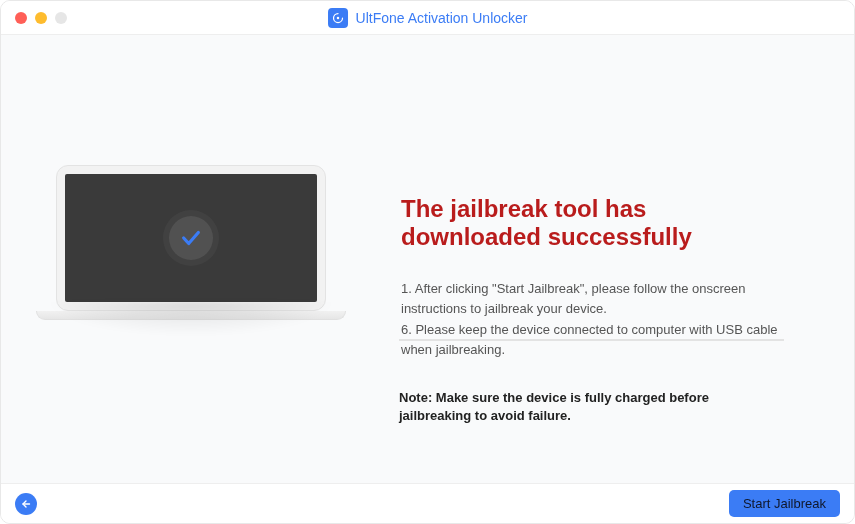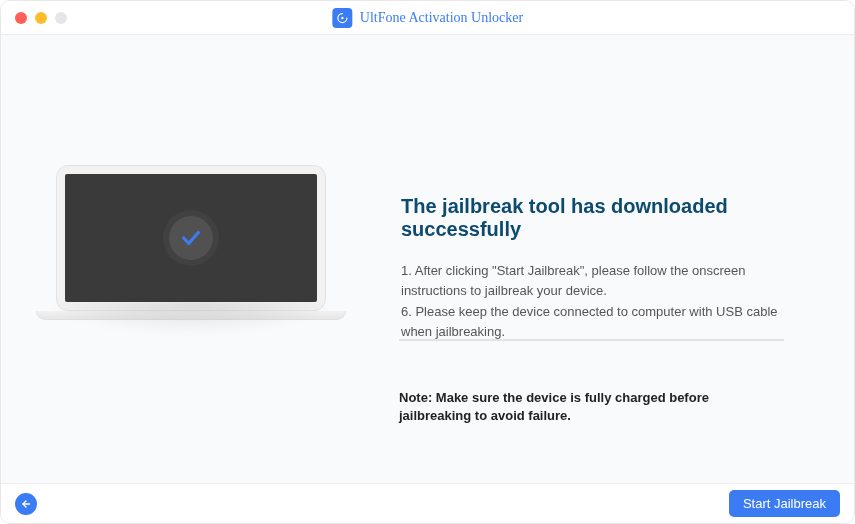--- a/index.html
+++ b/index.html
@@ -37,21 +37,20 @@
     .title-center {
       position: absolute;
       left: 50%;
       transform: translateX(-50%);
       display: flex;
       align-items: center;
       gap: 8px;
       color: #3b7cf5;
       font-size: 14px;
       font-weight: 500;
-      font-family: Liberation Serif, serif;
     }
     .app-logo {
       width: 20px;
       height: 20px;
       background: #3b7cf5;
       border-radius: 4px;
       display: flex;
       align-items: center;
       justify-content: center;
     }
@@ -119,24 +118,24 @@
       height: 34px;
       background: radial-gradient(ellipse at 50% 0%, rgba(0,0,0,0.10), rgba(0,0,0,0) 70%);
       filter: blur(2px);
     }
     .right-col {
       flex: 1;
       padding: 160px 70px 0 20px;
       color: #333;
     }
     .headline {
-      font-size: 20px;
+      font-size: 24px;
       font-weight: 600;
-      color: #0c4a6e;
-      margin-bottom: 20px;
+      color: #b91c1c;
+      margin-bottom: 28px;
     }
     .instr {
       font-size: 13px;
       color: #555;
       line-height: 1.5;
       margin-bottom: 2px;
     }
     .note-wrap {
       position: absolute;
       left: 398px;
@@ -173,21 +172,21 @@
       border-radius: 50%;
       background: #3b7cf5;
       display: flex;
       align-items: center;
       justify-content: center;
       cursor: pointer;
     }
     .back-btn svg { width: 12px; height: 12px; }
     .primary-btn {
       background: #3b7cf5;
-      color: #ffffff;
+      color: #0f172a;
       border: none;
       border-radius: 5px;
       padding: 6px 14px;
       font-size: 13px;
       cursor: pointer;
     }
   </style>
 </head>
 <body>
 

